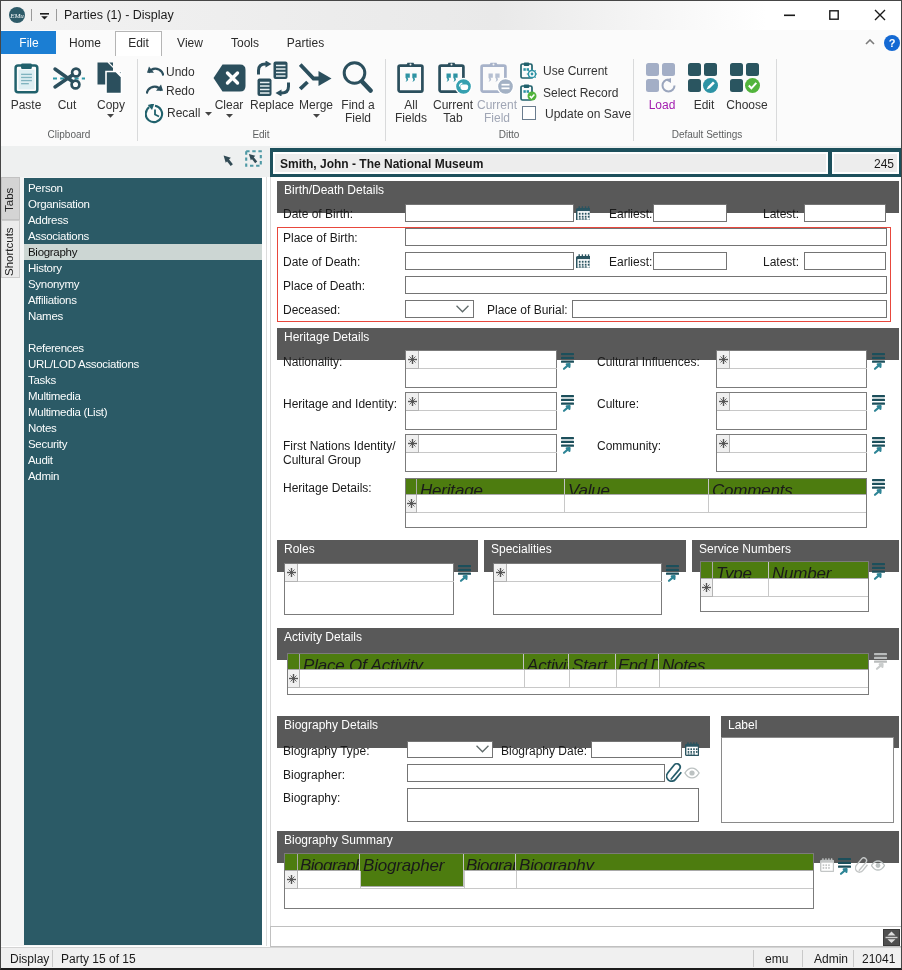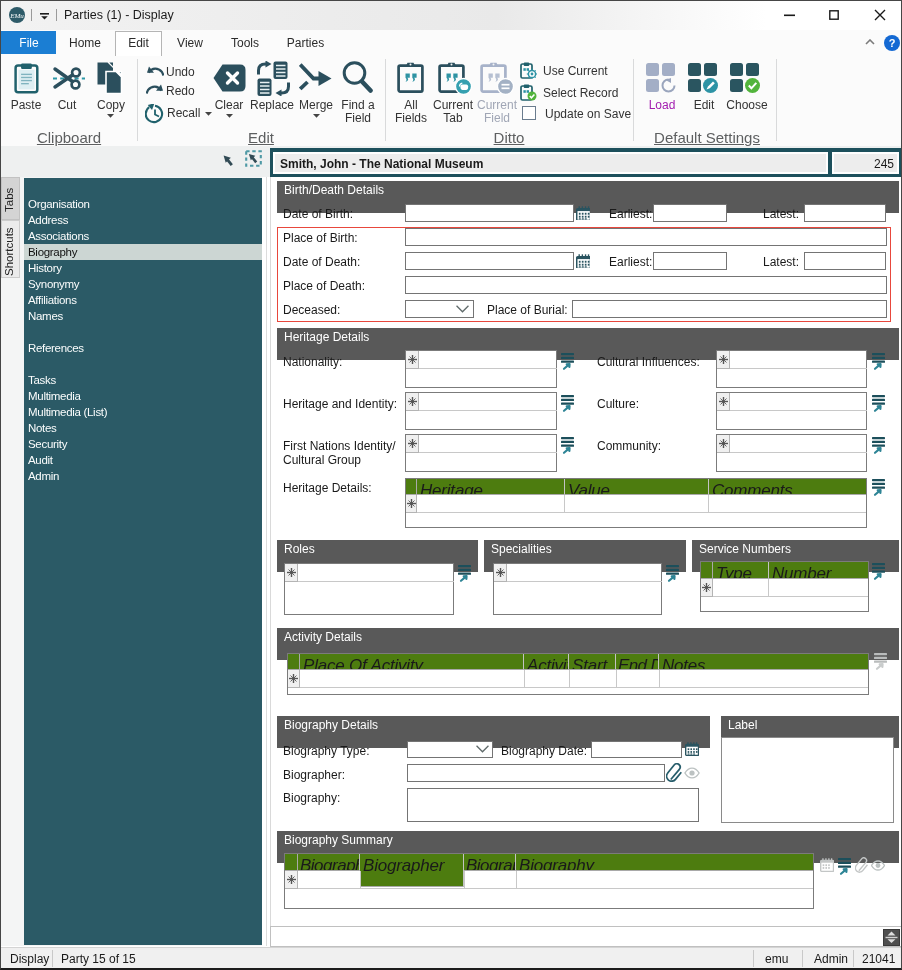--- a/index.html
+++ b/index.html
@@ -4,21 +4,21 @@
 <style>
   html,body{margin:0;padding:0;}
   body{width:902px;height:970px;position:relative;overflow:hidden;
        font-family:"Liberation Sans",sans-serif;background:#fff;}
   .abs{position:absolute;}
   .lbl{position:absolute;font-size:12px;color:#1a1a1a;white-space:nowrap;}
   .inp{position:absolute;background:#fff;border:1px solid #747474;box-sizing:border-box;}
   .sechdr{position:absolute;background:#595959;color:#fff;font-size:12px;
           line-height:18px;padding-left:7px;box-sizing:border-box;height:32px;white-space:nowrap;}
   .ribbonlbl{position:absolute;font-size:12px;color:#333;text-align:center;white-space:nowrap;}
-  .grouplbl{position:absolute;font-size:15px;color:#5d5f60;text-align:center;white-space:nowrap;text-decoration:underline;}
+  .grouplbl{position:absolute;font-size:10px;color:#5d5f60;text-align:center;white-space:nowrap;}
   .vsep{position:absolute;width:1px;background:#d9dadb;}
   .tabtxt{position:absolute;font-size:12px;color:#2b2b2b;text-align:center;}
   .sideitem{position:absolute;left:0;width:100%;height:16px;line-height:16px;
             padding-left:4px;box-sizing:border-box;font-size:11.5px;color:#fbfdfd;letter-spacing:-0.3px;white-space:nowrap;}
   .gridbox{position:absolute;border:1px solid #7b7b7b;background:#fff;box-sizing:border-box;}
   .starcell{position:absolute;background:#f0f0f0;border-right:1px solid #b4b4b4;
             border-bottom:1px solid #b4b4b4;box-sizing:border-box;text-align:center;
             color:#444;font-size:13px;line-height:15px;}
   .gcell{position:absolute;background:#4d7c0f;border-right:1px solid #c3c3c3;
          border-bottom:1px solid #a9a9a9;box-sizing:border-box;font-size:17px;color:#1a1a1a;
@@ -310,29 +310,31 @@
 </svg>
 
 <div class="abs" style="left:0;top:177px;width:270px;height:769px;background:#f4f5f5;"></div>
 <div class="abs" style="left:262px;top:177px;width:8px;height:769px;background:#fff;"></div>
 <div class="abs" style="left:266px;top:177px;width:1px;height:769px;background:#dcdcdc;"></div>
 <div class="abs" style="left:1px;top:177px;width:19px;height:43px;background:#d4d4d4;border:1px solid #c2c2c2;box-sizing:border-box;"></div>
 <div class="abs" style="left:1px;top:220px;width:19px;height:58px;background:#ebebeb;border:1px solid #cccccc;box-sizing:border-box;"></div>
 <div class="abs" style="left:3px;top:185px;width:16px;height:30px;writing-mode:vertical-rl;transform:rotate(180deg);font-size:11.5px;color:#222;text-align:center;">Tabs</div>
 <div class="abs" style="left:3px;top:223px;width:16px;height:53px;writing-mode:vertical-rl;transform:rotate(180deg);font-size:11.5px;color:#222;">Shortcuts</div>
 <div id="sidebar" class="abs" style="left:24px;top:178px;width:238px;height:767px;background:#2b5a66;">
+  <div class="sideitem" style="top:2px;">Person</div>
   <div class="sideitem" style="top:18px;">Organisation</div>
   <div class="sideitem" style="top:34px;">Address</div>
   <div class="sideitem" style="top:50px;">Associations</div>
   <div class="sideitem" style="top:66px;background:#ccd6d3;color:#111;">Biography</div>
   <div class="sideitem" style="top:82px;">History</div>
   <div class="sideitem" style="top:98px;">Synonymy</div>
   <div class="sideitem" style="top:114px;">Affiliations</div>
   <div class="sideitem" style="top:130px;">Names</div>
   <div class="sideitem" style="top:162px;">References</div>
+  <div class="sideitem" style="top:178px;">URL/LOD Associations</div>
   <div class="sideitem" style="top:194px;">Tasks</div>
   <div class="sideitem" style="top:210px;">Multimedia</div>
   <div class="sideitem" style="top:226px;">Multimedia (List)</div>
   <div class="sideitem" style="top:242px;">Notes</div>
   <div class="sideitem" style="top:258px;">Security</div>
   <div class="sideitem" style="top:274px;">Audit</div>
   <div class="sideitem" style="top:290px;">Admin</div>
 </div>
 
 <div class="abs" style="left:270px;top:177px;width:632px;height:749px;background:#fff;border-left:1px solid #d9d9d9;box-sizing:border-box;"></div>

